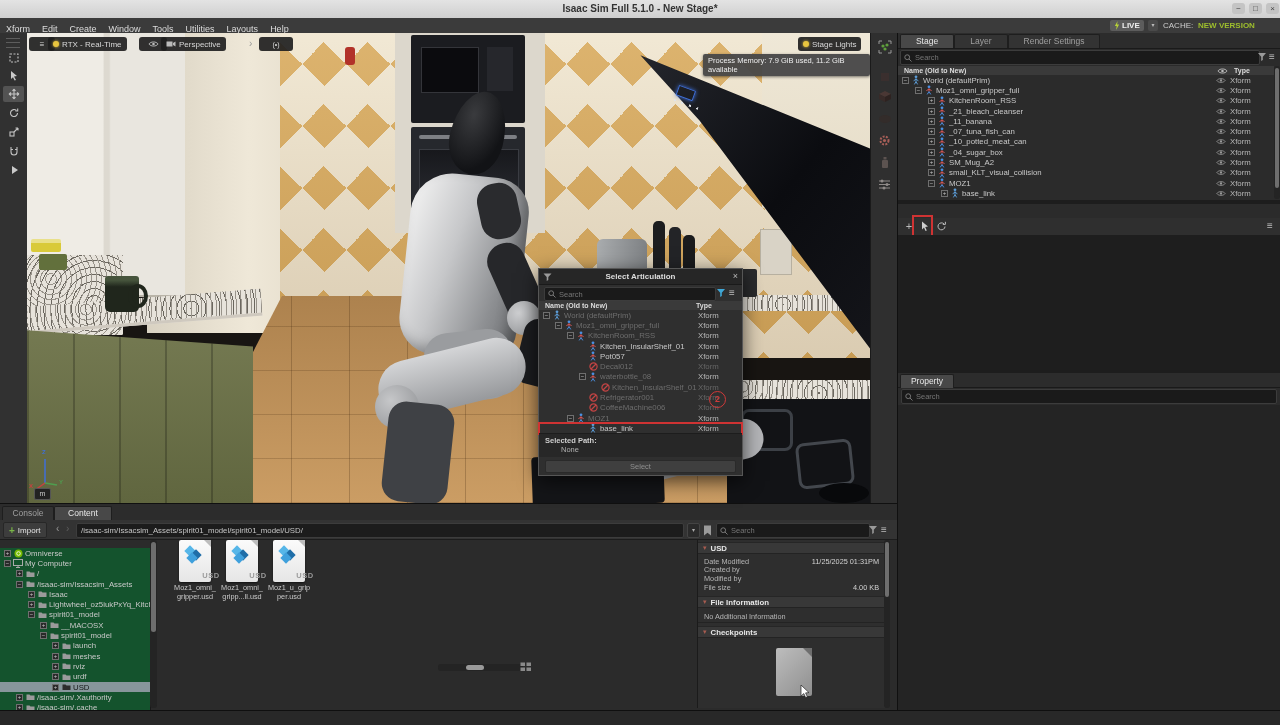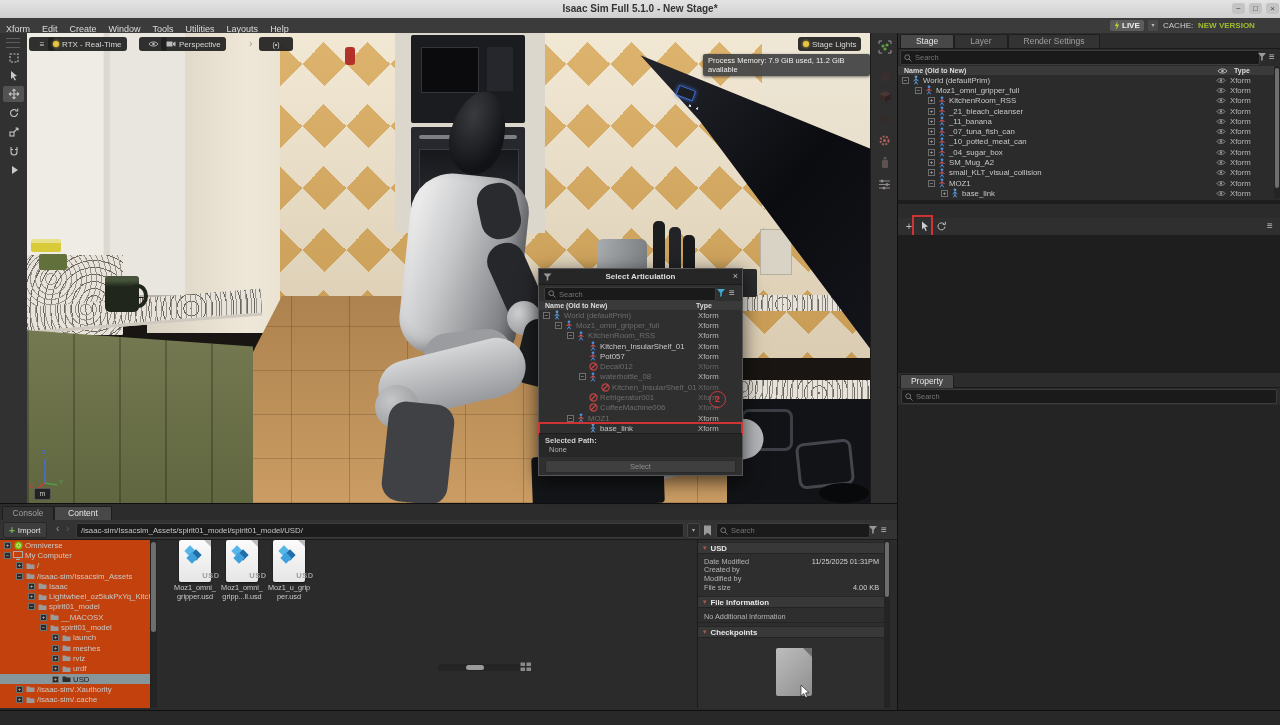--- a/index.html
+++ b/index.html
@@ -877,21 +877,21 @@
               <path d="M4,3.2 V6.6 M4,4.2 L1.6,5.8 M4,4.2 L6.4,5.8 M4,6.6 L2.4,9.4 M4,6.6 L5.6,9.4" stroke="#5b9bd5" fill="none"></path>
             </svg>
 
           </span>
           <span class="nm">base_link</span>
           <span class="tp">Xform</span>
         </div>
       </div>
     <div class="dselbar">
       <div style="font-weight:bold;color:#cfcfcf">Selected Path:</div>
-      <div style="color:#b0b0b0;margin-left:4px">None</div>
+      <div style="color:#b0b0b0;margin-left:16px">None</div>
     </div>
     <div class="dbtn">Select</div>
     <div class="annot" style="left:170px;top:122px;z-index:5">2</div>
   </div>
 
   <div class="abs bpanel">
     <div class="abs tabstrip" style="left:0;top:0;width:897px;height:16px">
       <div class="tab" style="left:2px;width:50px;top:2px">Console</div>
       <div class="tab active" style="left:54px;width:56px;top:2px">Content</div>
     </div>
@@ -915,21 +915,21 @@
             <line x1="5" y1="5" x2="7.5" y2="7.5" stroke="#777"></line>
           </svg>
         <input placeholder="Search" style="">
       </div>
       <svg class="abs" style="left:868px;top:5px" width="10" height="10">
           <path d="M1,1 h8 l-3.2,3.8 v3.2 l-1.6,1 v-4.2 z" fill="#9a9a9a"></path>
         </svg>
       <div class="abs ham" style="left:881px;top:3px">≡</div>
     </div>
 
-    <div class="abs" style="left:0;top:36px;width:150px;height:168px;background:#c2410c;border-right:1px solid #1a1a1a;overflow:hidden">
+    <div class="abs" style="left:0;top:44px;width:150px;height:168px;background:#14532d;border-right:1px solid #1a1a1a;overflow:hidden">
 
         <div class="trow exp-plus ic-omni">
           <span class="ind" style="width: 0px;"></span>
           <span class="exp"></span>
           <span class="pic">
 
             <svg class="svg-omni" width="9" height="9" viewBox="0 0 9 9">
               <circle cx="4.5" cy="4.5" r="4" fill="#76b900"></circle>
               <circle cx="4.5" cy="4.5" r="1.8" fill="none" stroke="#eaf5d8"></circle>
             </svg>

